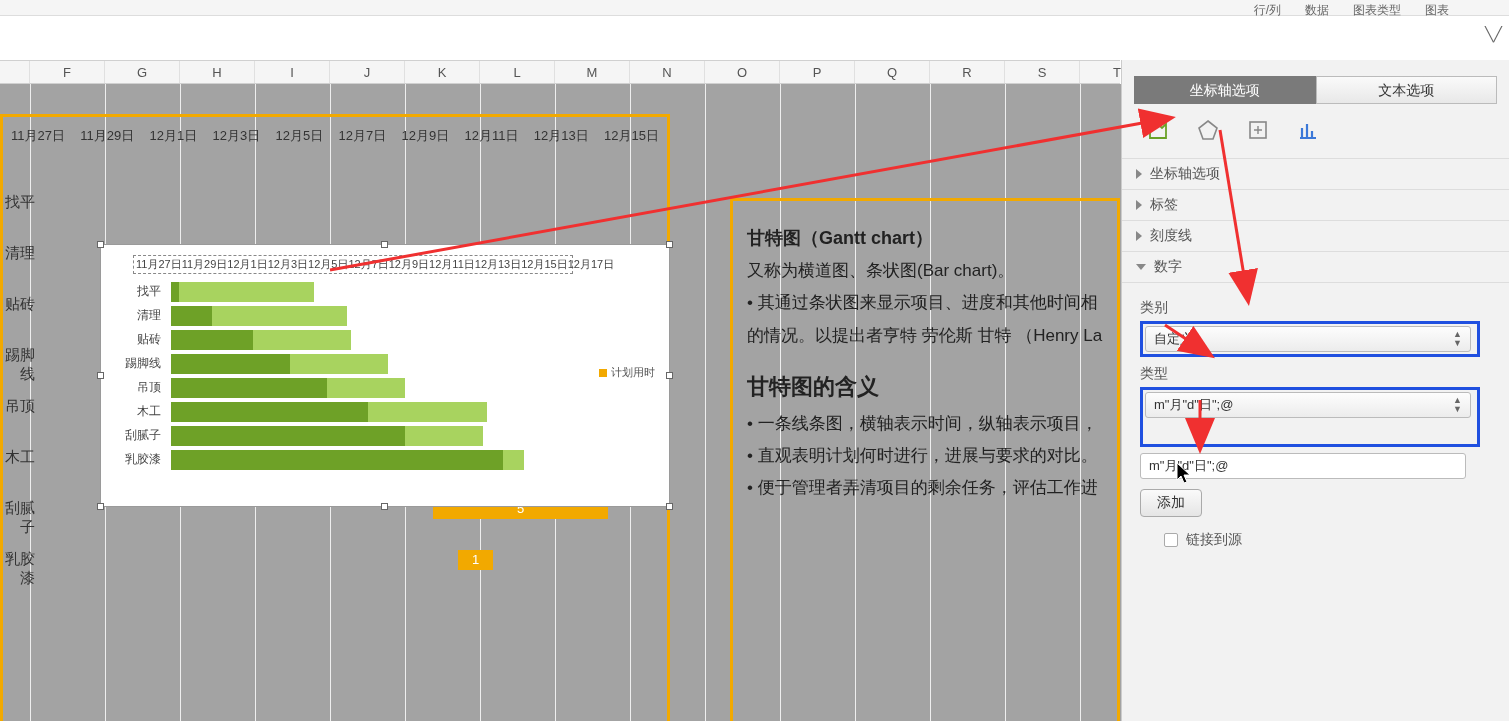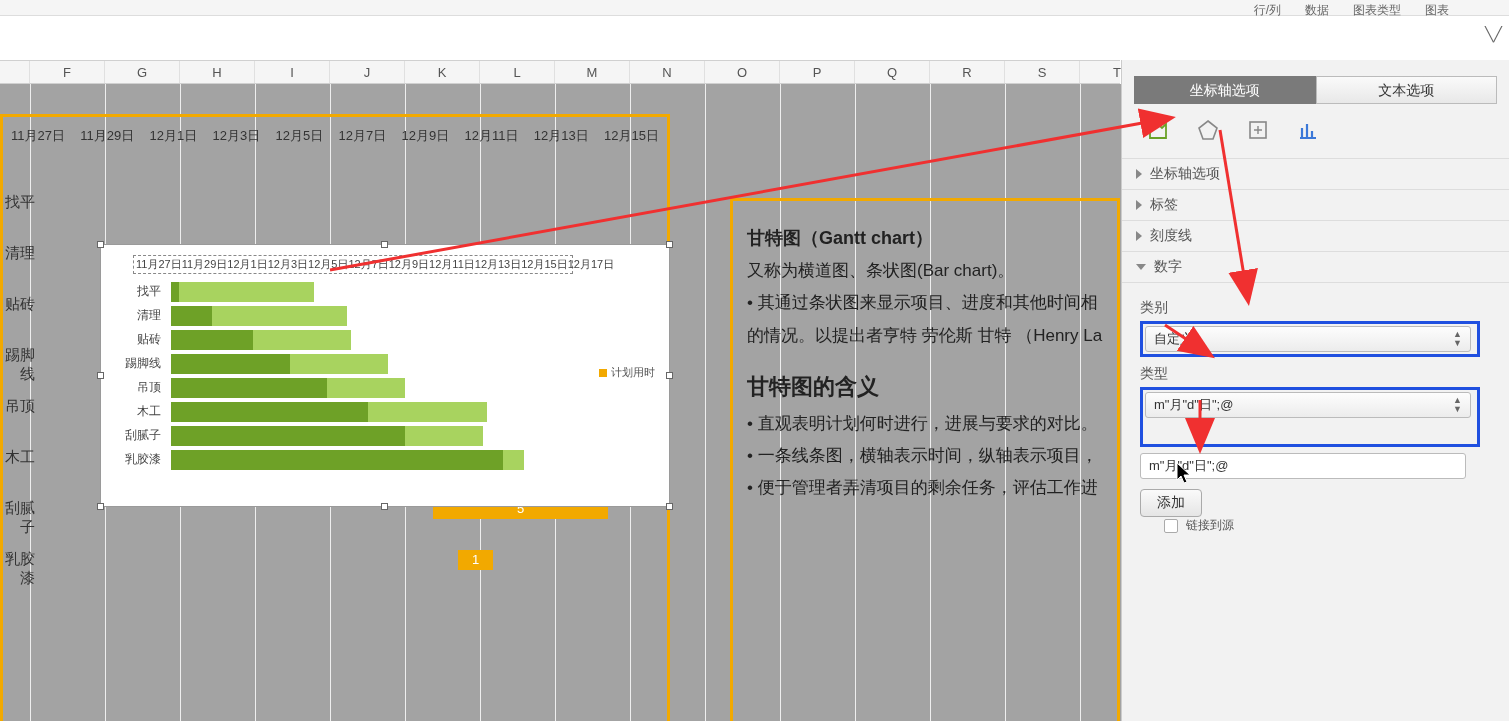--- a/index.html
+++ b/index.html
@@ -72,21 +72,21 @@
 .acc-item .tri { display: inline-block; width: 0; height: 0; border-left: 6px solid #888; border-top: 5px solid transparent; border-bottom: 5px solid transparent; margin-right: 8px; vertical-align: middle; }
 .acc-item.open .tri { border-left: 5px solid transparent; border-right: 5px solid transparent; border-top: 6px solid #888; border-bottom: 0; }
 .acc-content { padding: 8px 18px 14px 18px; }
 .field-label { font-size: 14px; color: #555; margin-bottom: 4px; margin-top: 8px;}
 .select-box, .input-box { width: 326px; height: 26px; background: linear-gradient(#fdfdfd,#ececec); border: 1px solid #bbb; border-radius: 3px; padding: 6px 8px; font-size: 13px; color: #333; display: flex; align-items: center; justify-content: space-between; }
 .select-box .arr { font-size: 9px; color: #666; line-height: 1;}
 .hl-border { border: 3px solid #2050e0; padding: 2px; margin-bottom: 6px; width: 340px; }
 .hl-border-tall { border: 3px solid #2050e0; padding: 2px; margin-bottom: 6px; width: 340px; height: 60px; }
 .input-box.white { background: #fff; }
 .add-btn { display: inline-block; margin-top: 10px; padding: 4px 16px; background: linear-gradient(#fafafa,#e5e5e5); border: 1px solid #aaa; border-radius: 4px; font-size: 14px; color: #333; }
-.chk-row { font-size: 12px; color: #555; padding-left: 24px; }
+.chk-row { margin-top: 14px; font-size: 14px; color: #555; padding-left: 24px; }
 .chk-row .chk { display: inline-block; width: 14px; height: 14px; border: 1px solid #aaa; background: #fff; border-radius: 2px; margin-right: 8px; vertical-align: middle; }
 
 
 .arrow-svg { position: absolute; top: 0; left: 0; width: 1509px; height: 721px; pointer-events: none; }
 
 
 .cursor-icon { position: absolute; top: 462px; left: 1176px; width: 18px; height: 24px; pointer-events: none; }
 </style>
 </head>
 <body>
@@ -267,22 +267,22 @@
     </div>
     <div class="legend"><span class="sw"></span><span>计划用时</span></div>
   </div>
 
   <div class="text-box">
     <h3>甘特图（Gantt chart）</h3>
     <p>又称为横道图、条状图(Bar chart)。</p>
     <p>• 其通过条状图来显示项目、进度和其他时间相</p>
     <p>的情况。以提出者亨特 劳伦斯 甘特 （Henry La</p>
     <h4>甘特图的含义</h4>
+    <p>• 一条线条图，横轴表示时间，纵轴表示项目，</p>
     <p>• 直观表明计划何时进行，进展与要求的对比。</p>
-    <p>• 一条线条图，横轴表示时间，纵轴表示项目，</p>
     <p>• 便于管理者弄清项目的剩余任务，评估工作进</p>
   </div>
 </div>
 
 <div class="pane">
   <div class="pane-tabs">
     <div class="tab active">坐标轴选项</div>
     <div class="tab">文本选项</div>
   </div>
   <div class="pane-icons">

